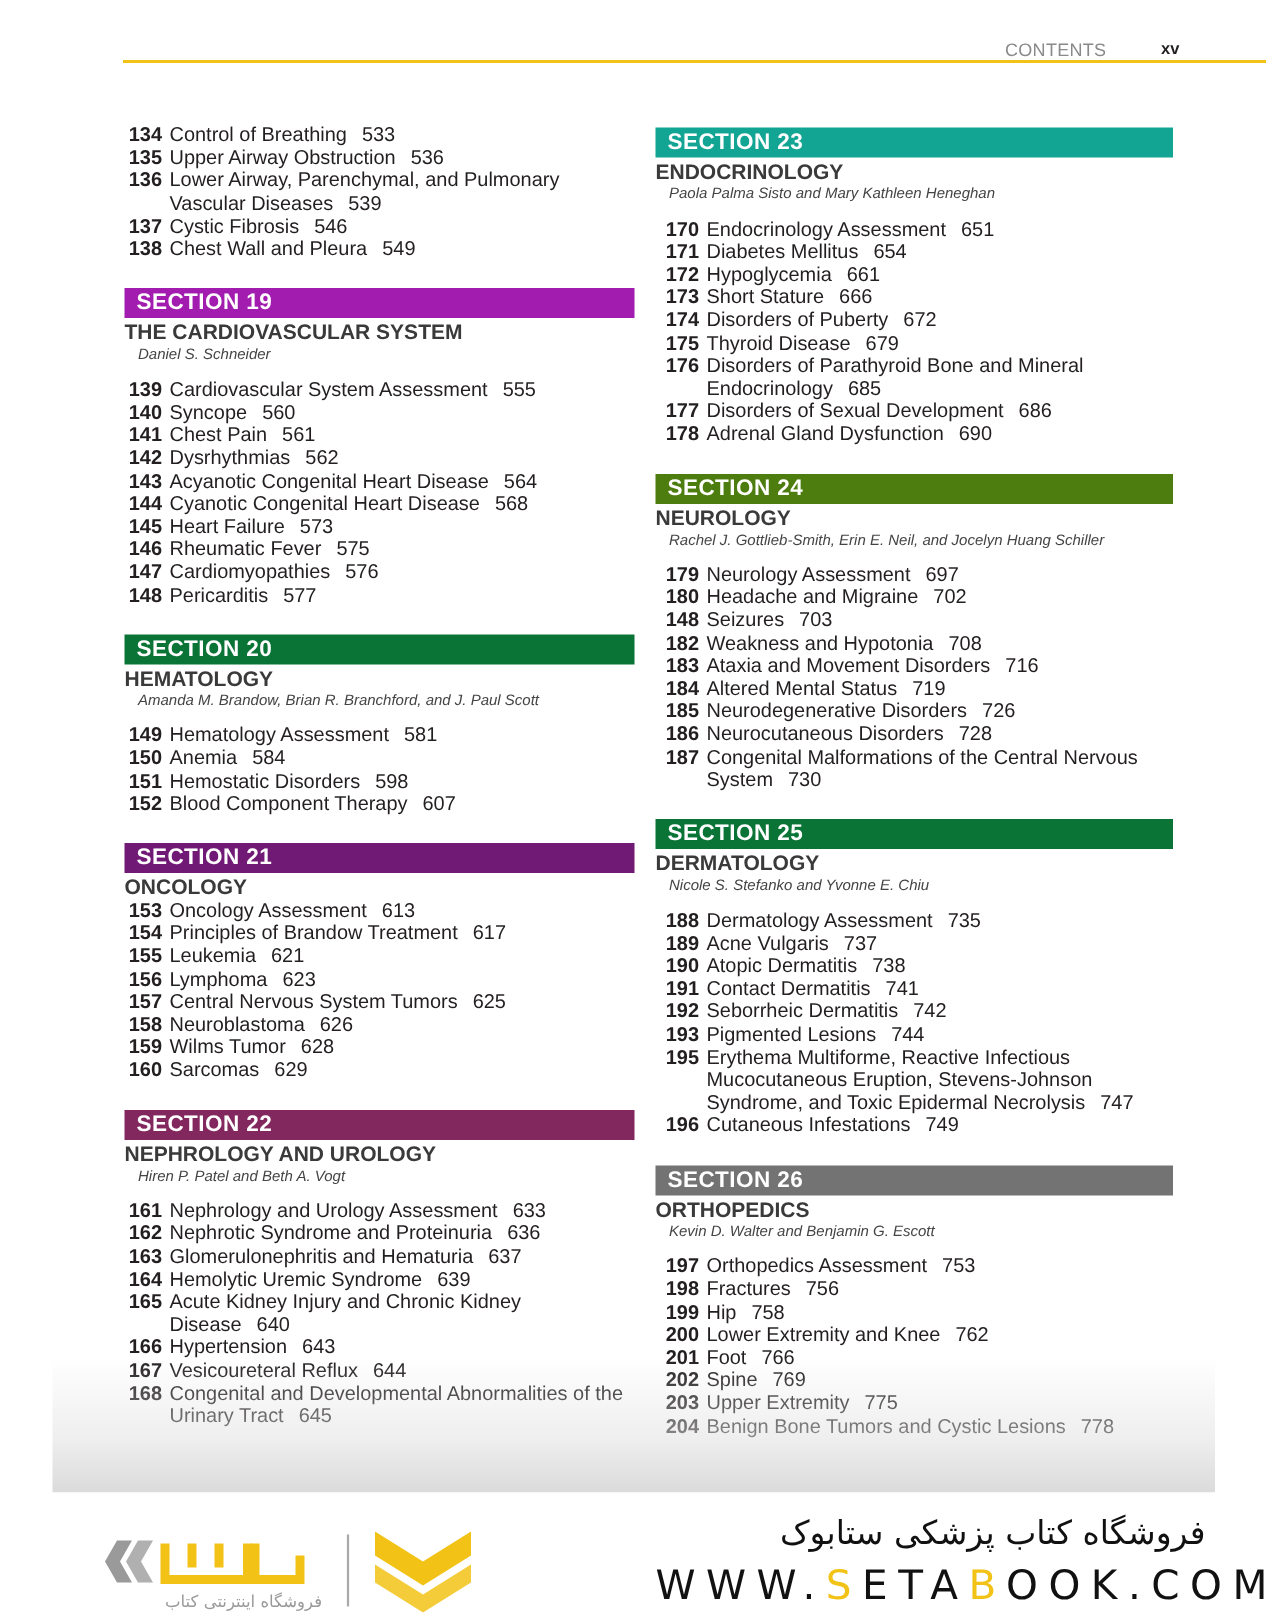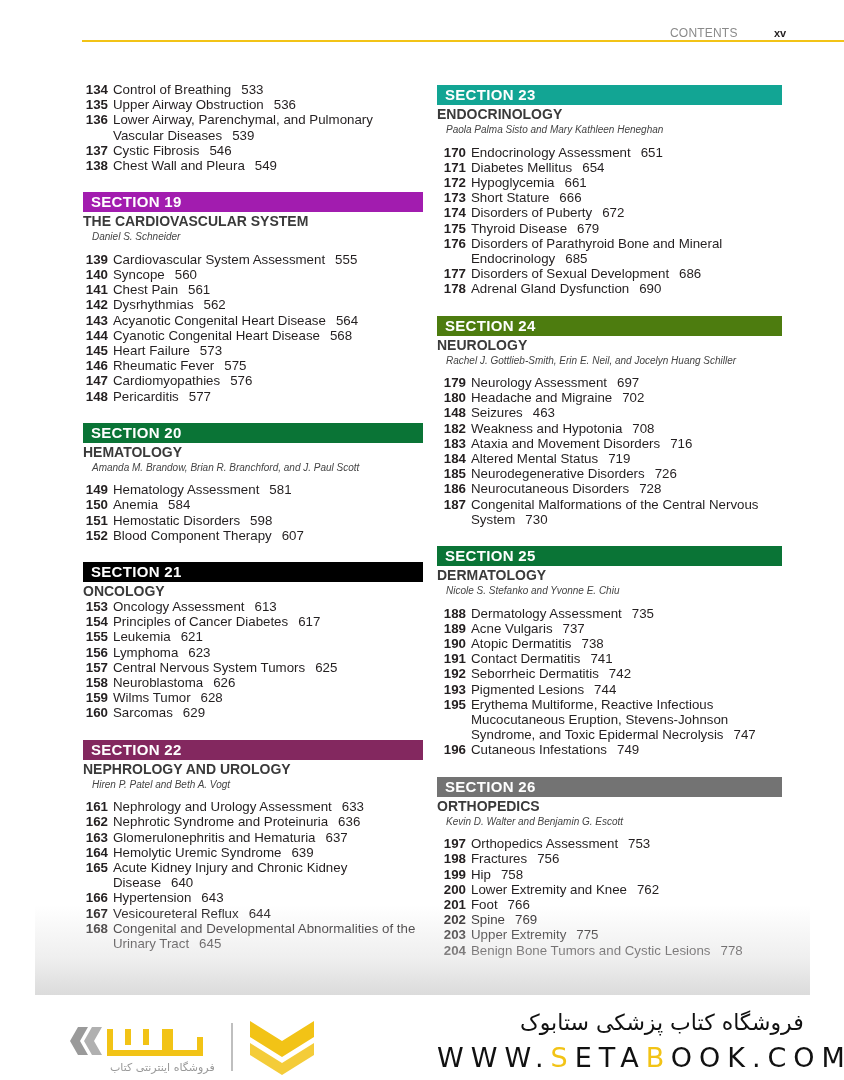--- a/index.html
+++ b/index.html
@@ -127,29 +127,29 @@
       <div class="entry">
     <span class="num">151</span>
     <span class="title"><span>Hemostatic Disorders</span><span class="page">598</span></span>
   </div>
       <div class="entry">
     <span class="num">152</span>
     <span class="title"><span>Blood Component Therapy</span><span class="page">607</span></span>
   </div>
     </div>
     <div class="section" style="">
-    <div class="section-bar" style="background:#000000">SECTION 21</div>
+    <div class="section-bar" style="background:#701a75">SECTION 21</div>
     <div class="section-name">ONCOLOGY</div>
       <div class="entry">
     <span class="num">153</span>
     <span class="title"><span>Oncology Assessment</span><span class="page">613</span></span>
   </div>
       <div class="entry">
     <span class="num">154</span>
-    <span class="title"><span>Principles of Cancer Diabetes</span><span class="page">617</span></span>
+    <span class="title"><span>Principles of Brandow Treatment</span><span class="page">617</span></span>
   </div>
       <div class="entry">
     <span class="num">155</span>
     <span class="title"><span>Leukemia</span><span class="page">621</span></span>
   </div>
       <div class="entry">
     <span class="num">156</span>
     <span class="title"><span>Lymphoma</span><span class="page">623</span></span>
   </div>
       <div class="entry">
@@ -256,21 +256,21 @@
       <div class="entry">
     <span class="num">179</span>
     <span class="title"><span>Neurology Assessment</span><span class="page">697</span></span>
   </div>
       <div class="entry">
     <span class="num">180</span>
     <span class="title"><span>Headache and Migraine</span><span class="page">702</span></span>
   </div>
       <div class="entry">
     <span class="num">148</span>
-    <span class="title"><span>Seizures</span><span class="page">463</span></span>
+    <span class="title"><span>Seizures</span><span class="page">703</span></span>
   </div>
       <div class="entry">
     <span class="num">182</span>
     <span class="title"><span>Weakness and Hypotonia</span><span class="page">708</span></span>
   </div>
       <div class="entry">
     <span class="num">183</span>
     <span class="title"><span>Ataxia and Movement Disorders</span><span class="page">716</span></span>
   </div>
       <div class="entry">

